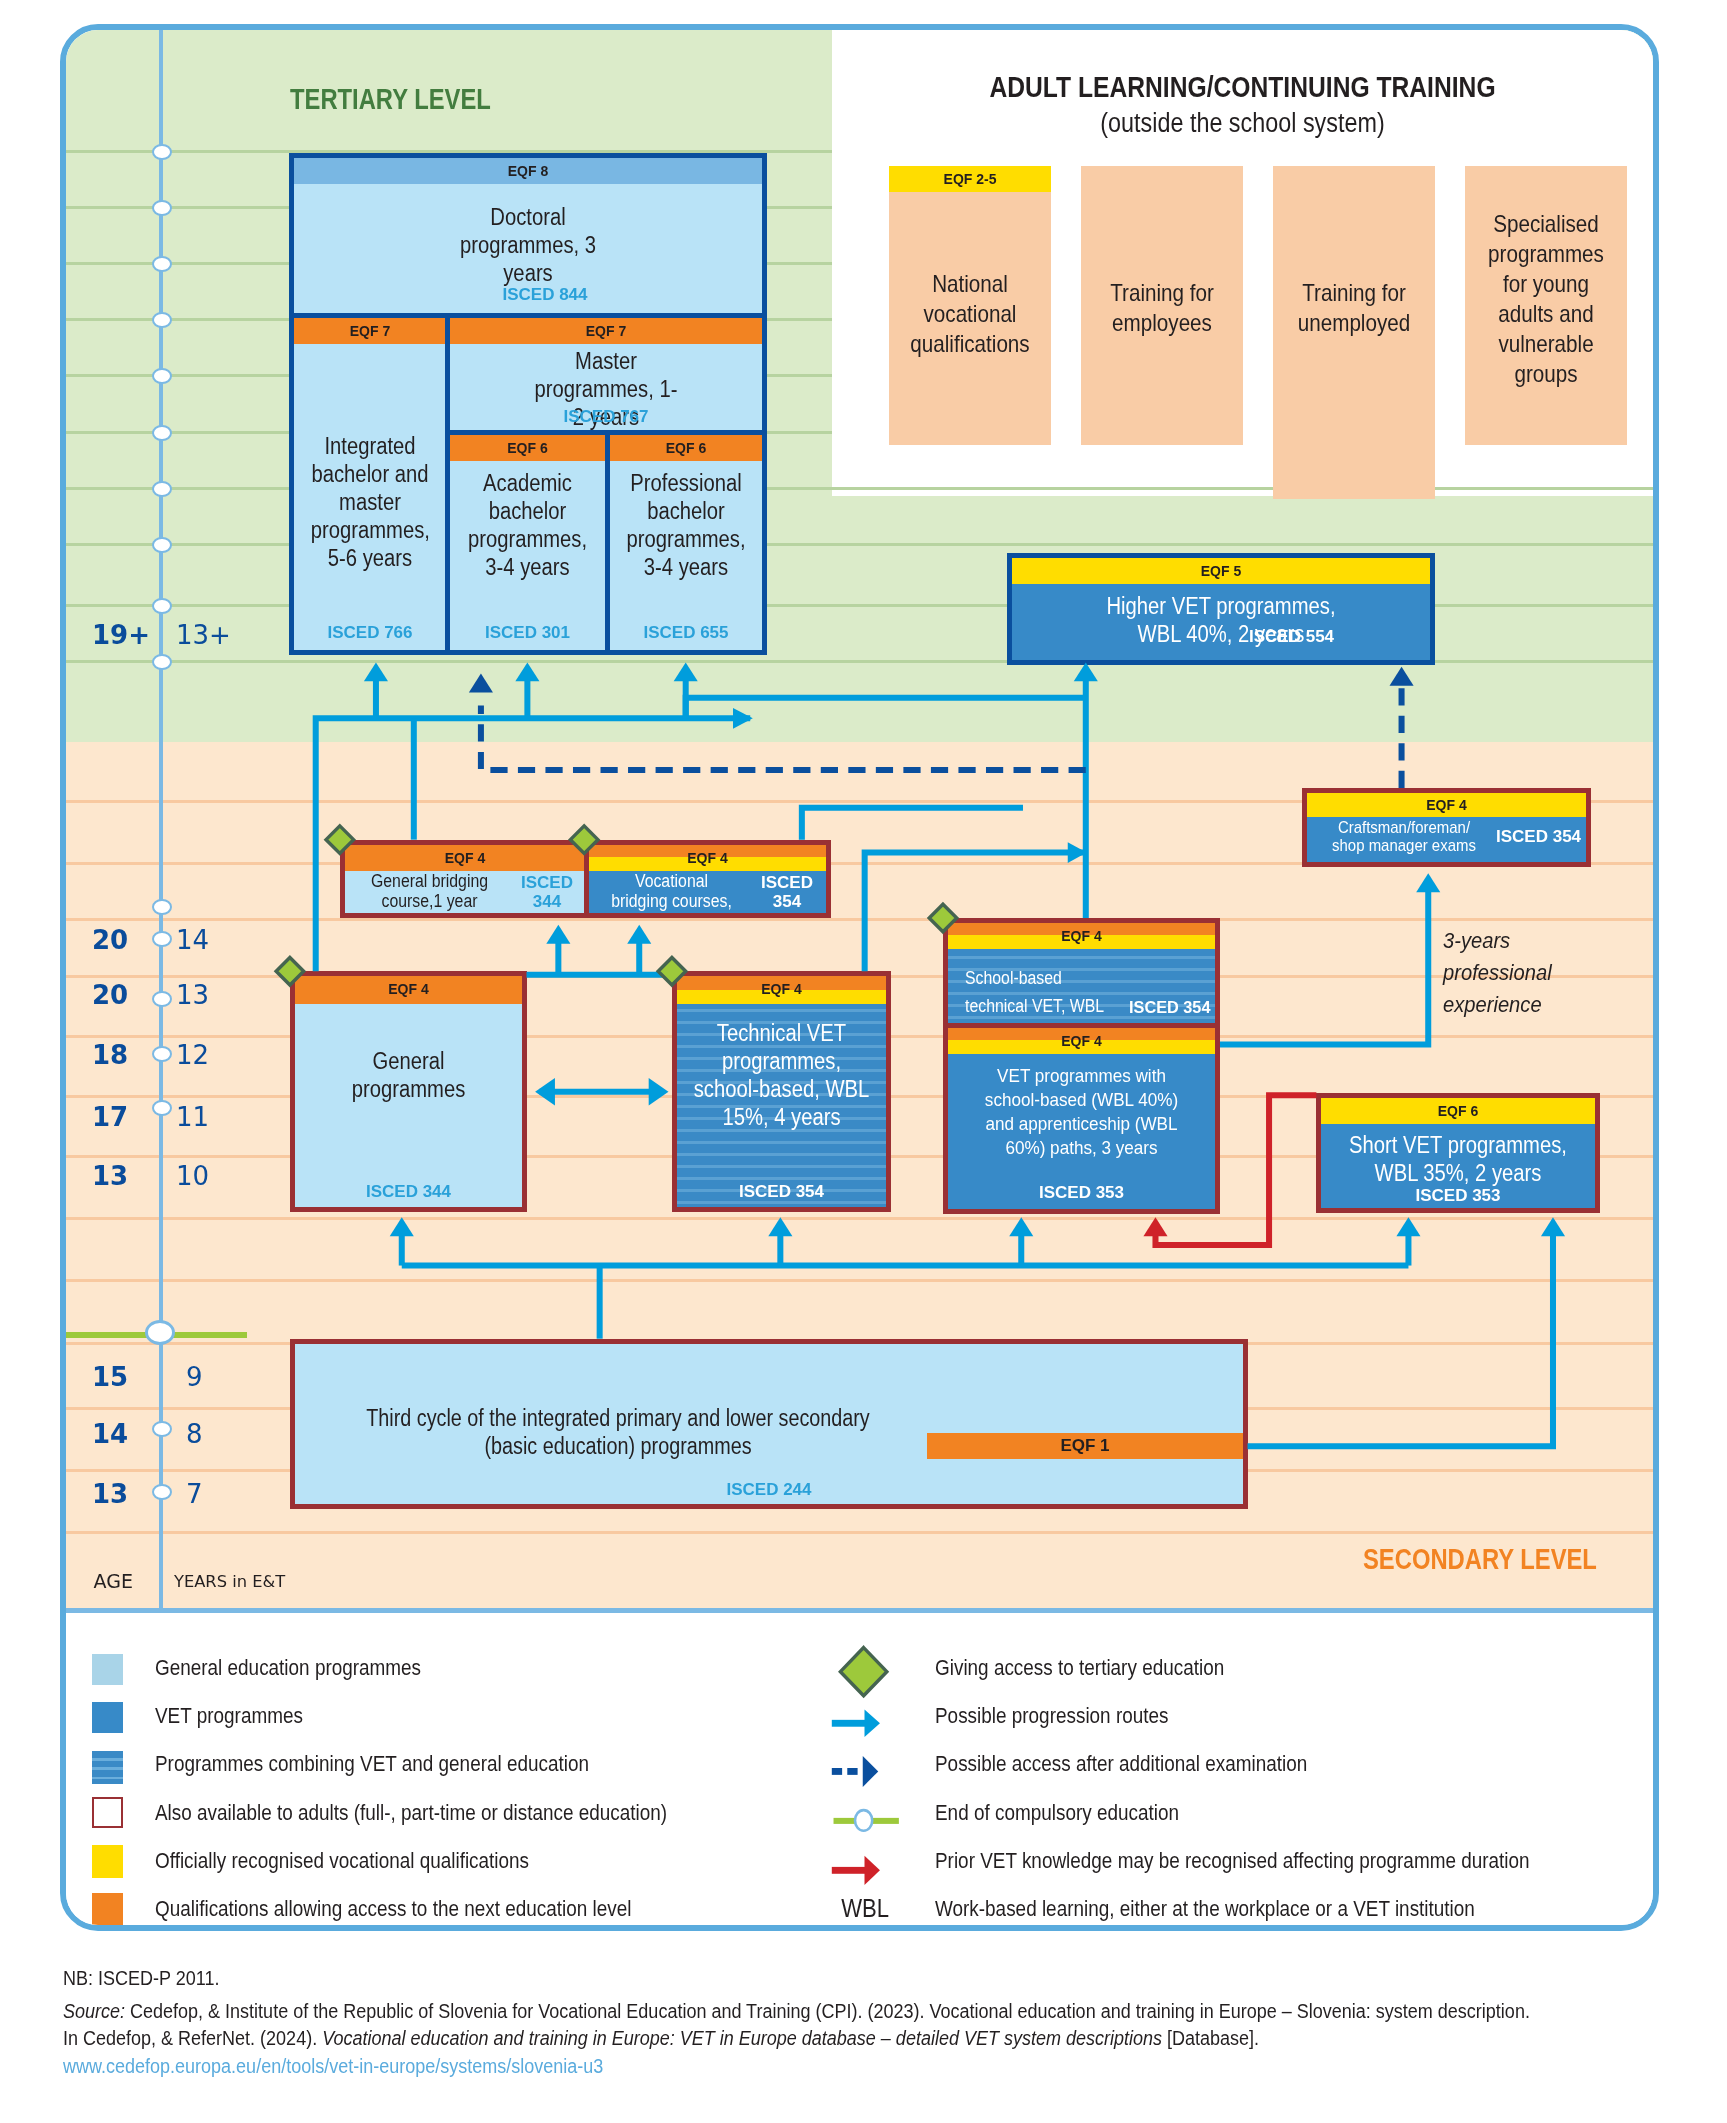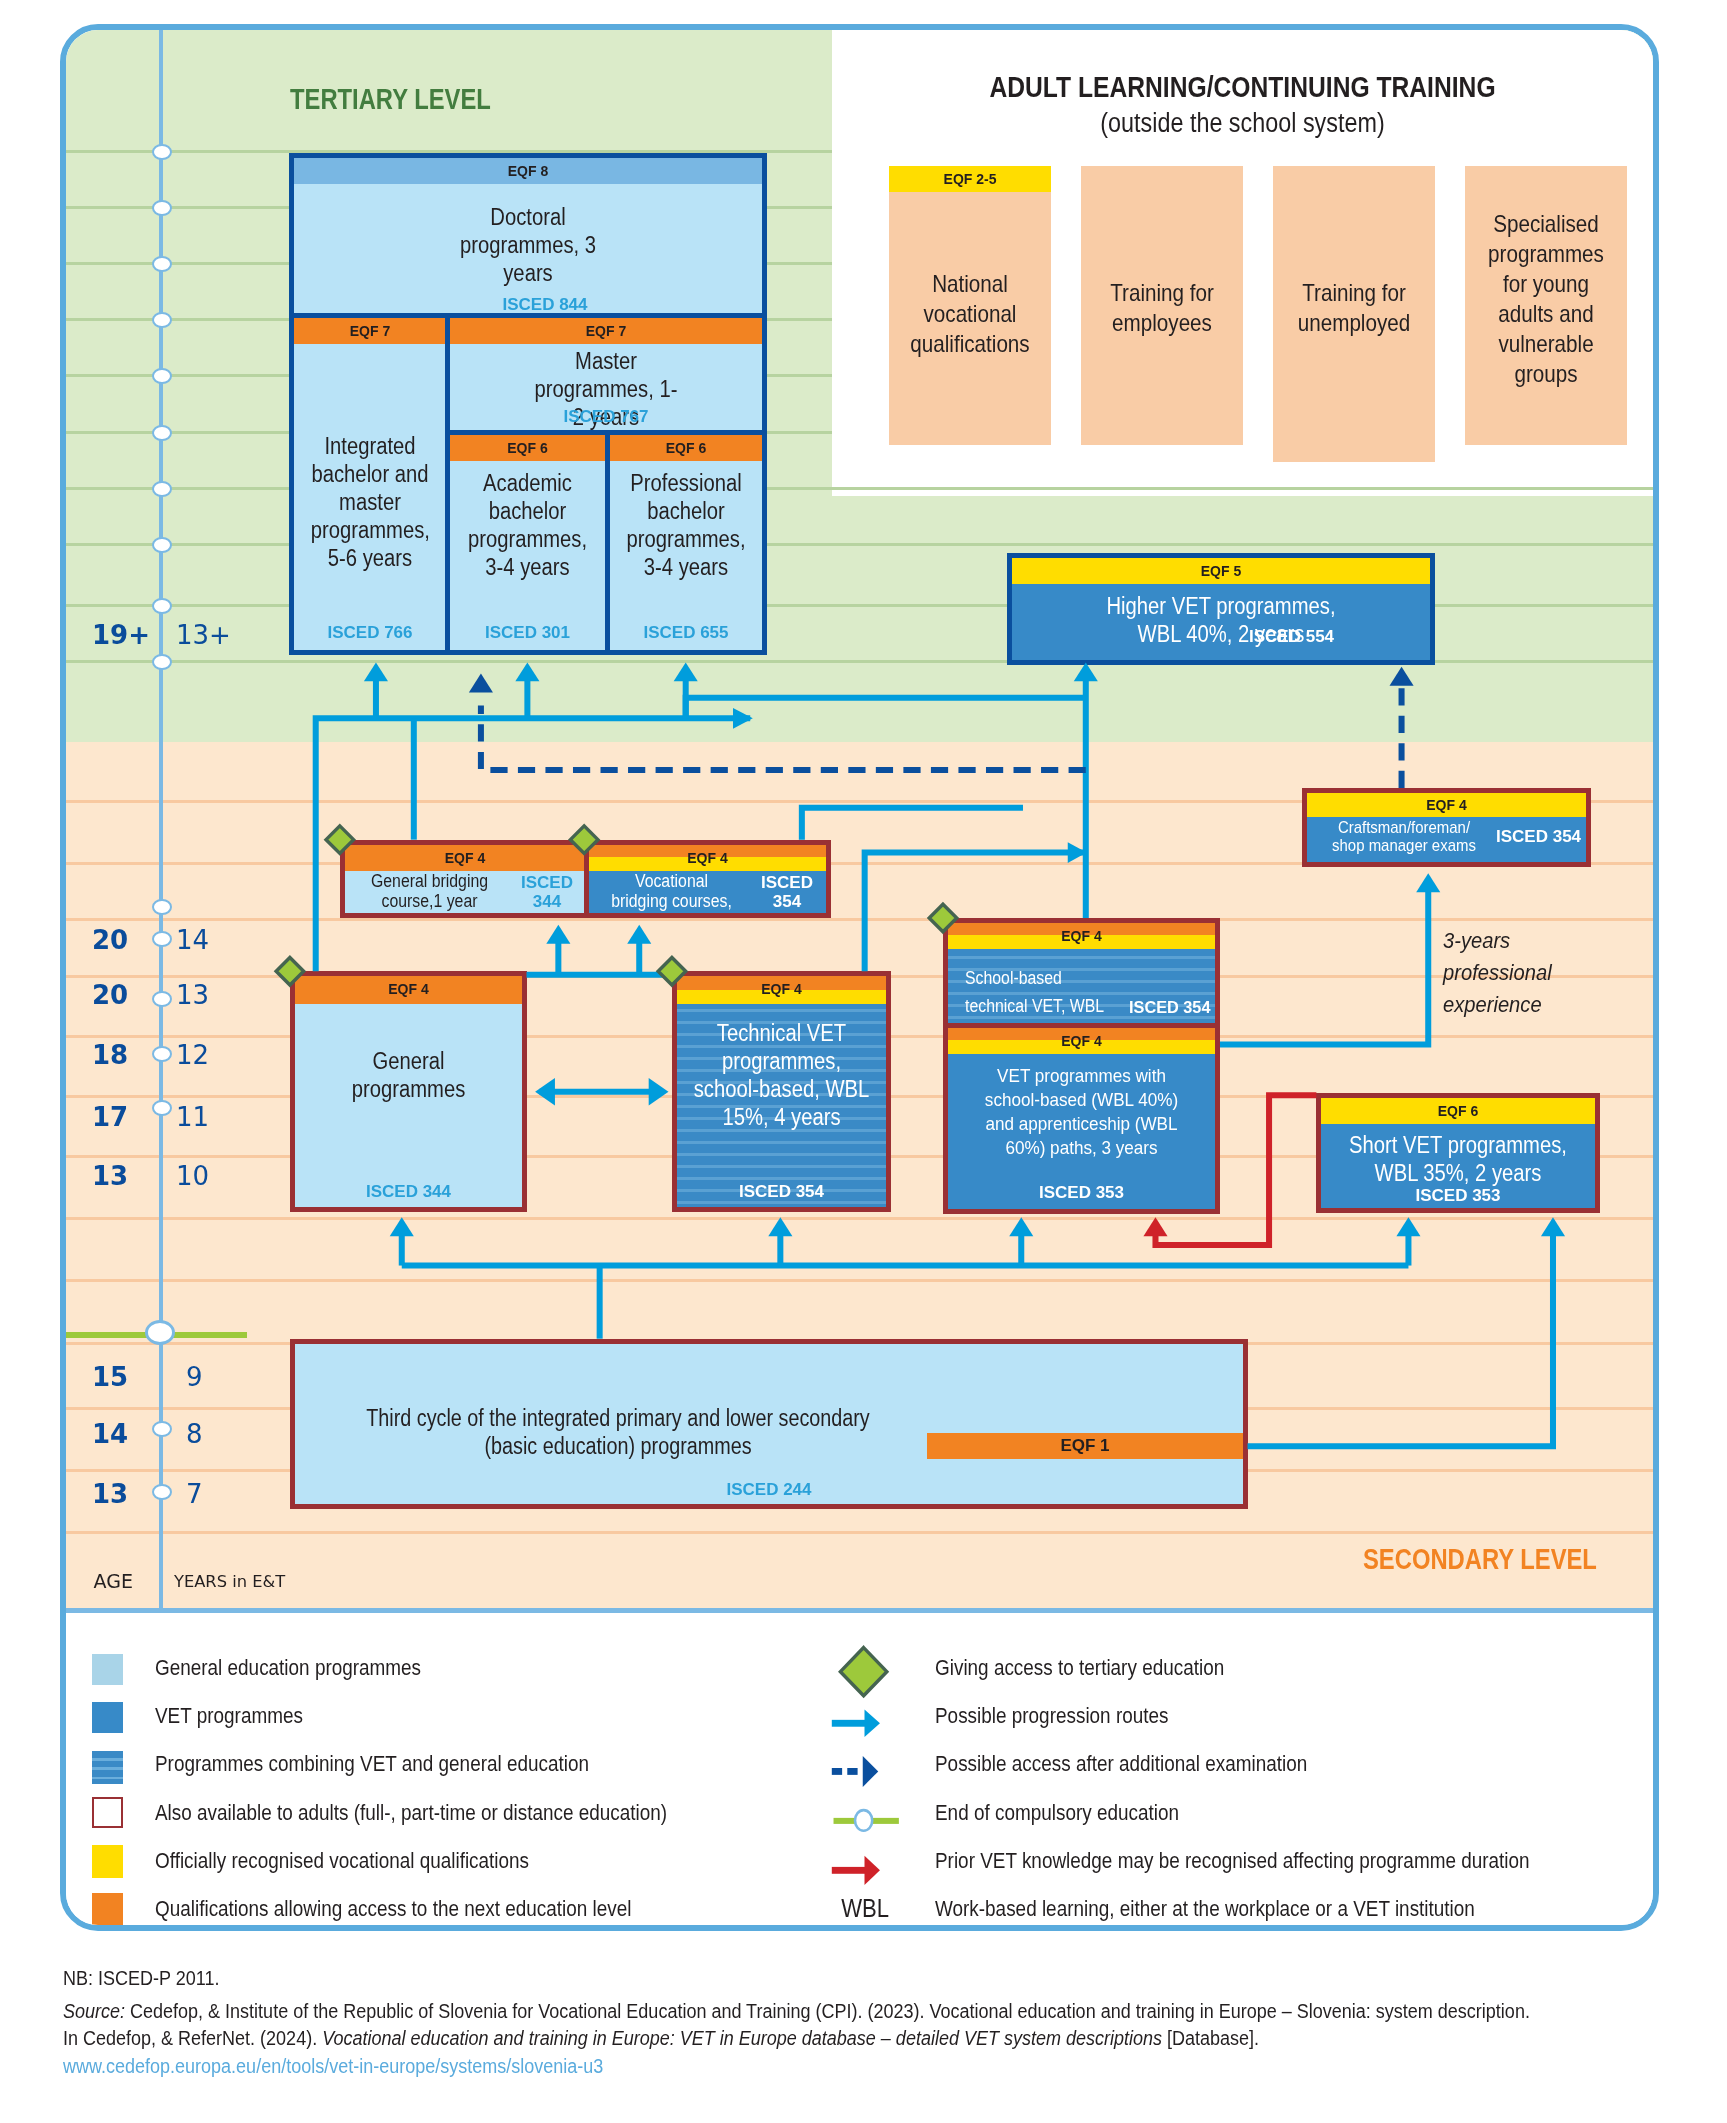--- a/index.html
+++ b/index.html
@@ -122,31 +122,31 @@
   <div class="abs" style="left:766px;top:41px;width:821px;text-align:center;font-weight:bold;font-size:29px;transform:scaleX(0.85);">ADULT LEARNING/CONTINUING TRAINING</div>
   <div class="abs" style="left:766px;top:77px;width:821px;text-align:center;font-size:27.5px;transform:scaleX(0.85);">(outside the school system)</div>
 
   <div class="adult-box" style="left:823px;top:136px;width:162px;height:279px;padding-left:25px;">
     <div class="band yellow" style="top:0;height:26px;line-height:26px;">EQF 2-5</div>
     <div class="adult-text" style="top:103px;padding:0 5.2px;">National vocational qualifications</div>
   </div>
   <div class="adult-box" style="left:1015px;top:136px;width:162px;height:279px;">
     <div class="adult-text" style="top:112px;padding:0 12px;">Training for employees</div>
   </div>
-  <div class="adult-box" style="left:1207px;top:136px;width:162px;height:296px;">
+  <div class="adult-box" style="left:1207px;top:136px;width:162px;height:333px;">
     <div class="adult-text" style="top:112px;padding:0 12px;">Training for unemployed</div>
   </div>
   <div class="adult-box" style="left:1399px;top:136px;width:162px;height:279px;">
     <div class="adult-text" style="top:43px;padding:0 8.6px;">Specialised programmes for young adults and vulnerable groups</div>
   </div>
 
   <div class="box bdr-blue bg-gen" style="left:223px;top:123px;width:478px;height:165px;">
     <div class="band lb" style="top:0;height:26px;line-height:26px;">EQF 8</div>
     <div class="ptext" style="top:45px;padding:0 129px;">Doctoral programmes, 3 years</div>
-    <div class="isced c" style="top:137px;padding-left:34px;">ISCED 844</div>
+    <div class="isced c" style="top:127px;padding-left:34px;">ISCED 844</div>
   </div>
 
   <div class="box bdr-blue bg-gen" style="left:223px;top:283px;width:162px;height:342px;">
     <div class="band orange" style="top:0;height:26px;line-height:26px;">EQF 7</div>
     <div class="ptext" style="top:114px;padding:0 8.6px;">Integrated bachelor and master programmes, 5-6 years</div>
     <div class="isced c" style="top:305px;">ISCED 766</div>
   </div>
 
   <div class="box bdr-blue bg-gen" style="left:379px;top:283px;width:322px;height:122px;">
     <div class="band orange" style="top:0;height:26px;line-height:26px;">EQF 7</div>

